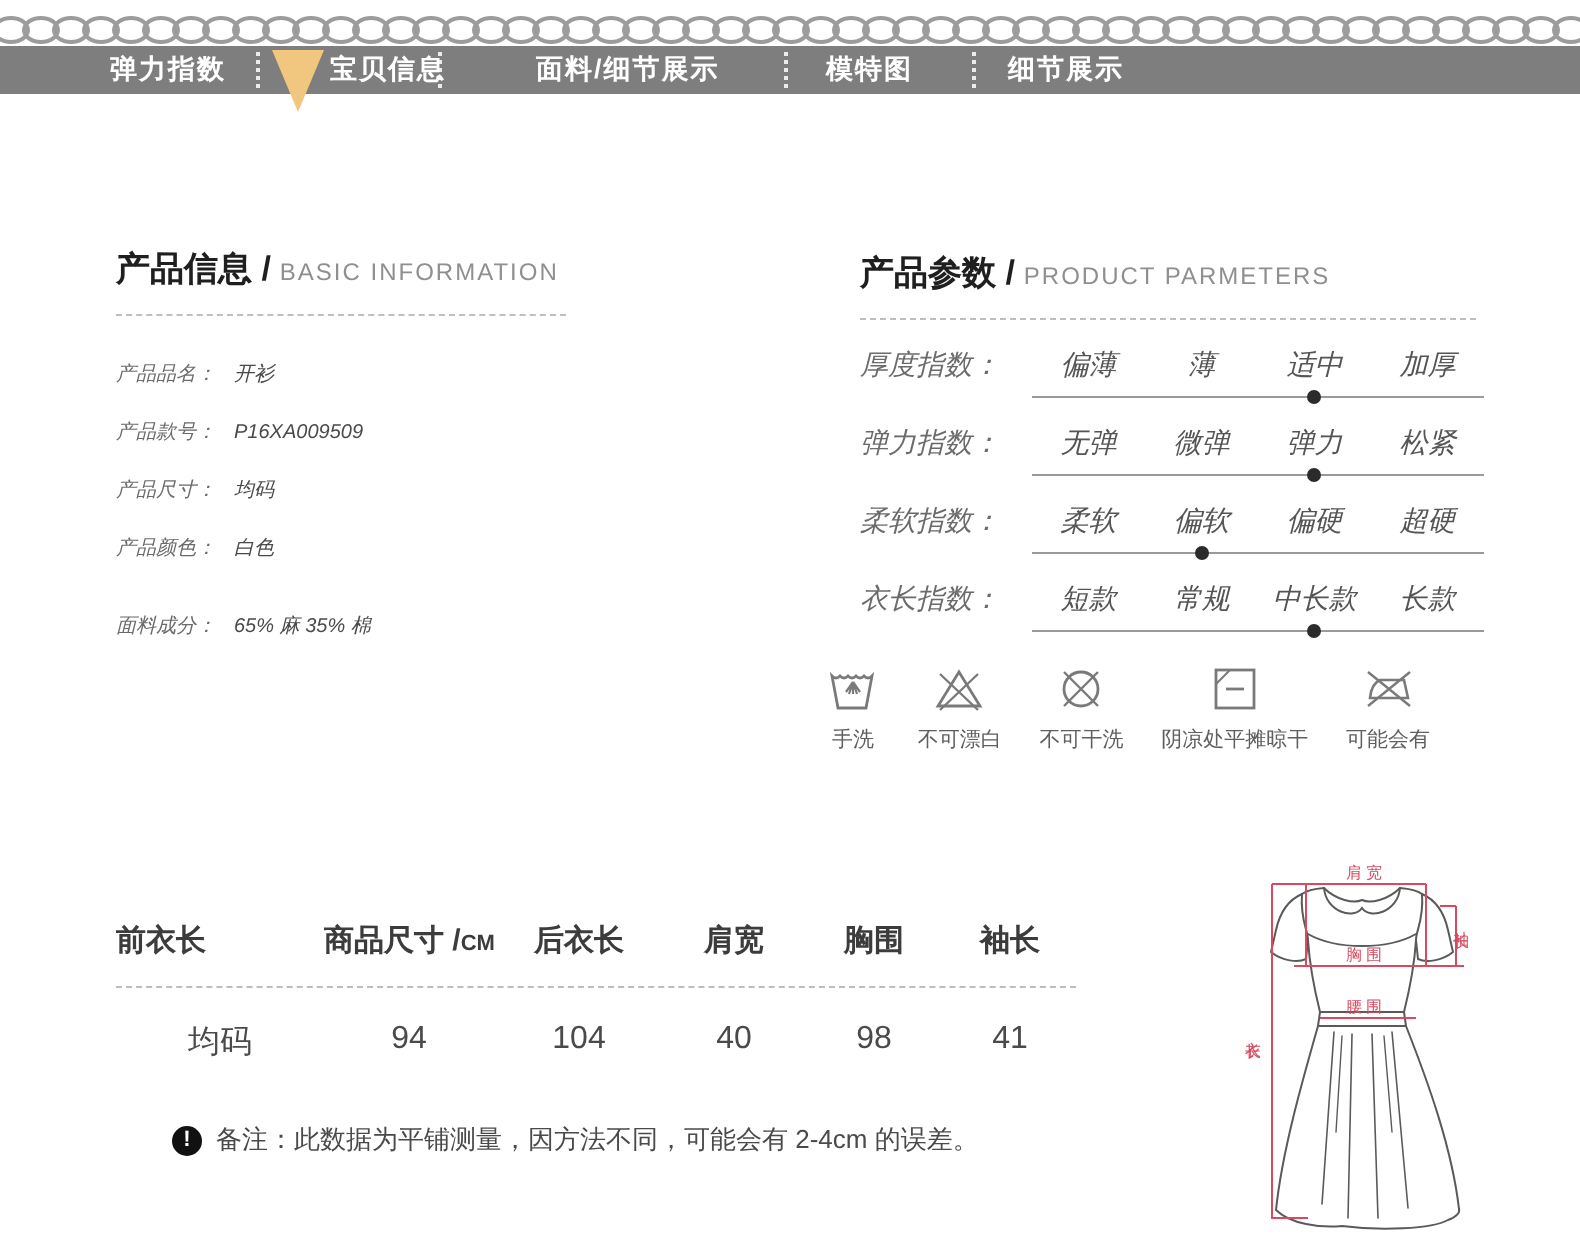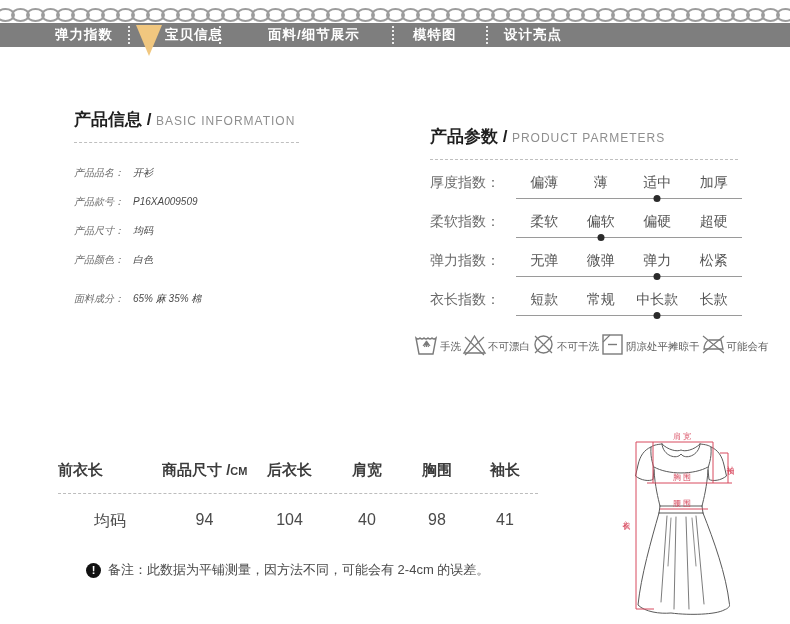--- a/index.html
+++ b/index.html
@@ -23,31 +23,31 @@
   .sec-title{font-size:17px;font-weight:bold;color:#1f1f1f;}
   .sec-sub{font-size:12px;color:#8f8f8f;letter-spacing:1px;}
   .sec-underline{border-bottom:1px dashed #bfbfbf;margin-top:11px;}
   
   .info-rows{margin-top:15px;}
   .info-row{height:29px;line-height:29px;font-size:10px;white-space:nowrap;font-style:italic;}
   .info-row.gap{margin-top:10px;}
   .info-label{color:#6b6b6b;}
   .info-value{color:#4a4a4a;margin-left:9px;}
   
-  .scales{margin-top:13px;}
+  .scales{margin-top:13px;font-style:italic;}
   .scale-row{display:flex;height:39px;align-items:flex-start;}
   .scale-label{flex:none;width:86px;font-size:14px;color:#6b6b6b;line-height:18px;}
   .scale-options{flex:1;position:relative;height:30px;}
   .scale-opts-inner{display:flex;}
   .scale-opt{flex:1;text-align:center;font-size:14px;color:#555;line-height:18px;white-space:nowrap;}
   .scale-line{position:absolute;left:0;right:0;top:25px;border-top:1px solid #9a9a9a;}
   .scale-dot{position:absolute;top:-4px;width:7px;height:7px;border-radius:50%;background:#2b2b2b;transform:translateX(-50%);}
   
   .care-row{position:absolute;left:413px;top:331px;width:302px;display:flex;justify-content:space-between;}
-  .care-item{display:flex;flex-direction:row;align-items:center;}
+  .care-item{display:flex;flex-direction:column;align-items:center;}
   .care-item svg{display:block;}
   .care-label{margin-top:5px;font-size:10.5px;color:#5f5f5f;white-space:nowrap;}
   
   .size-table{position:absolute;left:58px;top:461px;width:480px;}
   .tbl-row{display:grid;grid-template-columns:104px 85px 85px 70px 70px 66px;}
   .tbl-head .cell{font-size:15px;font-weight:bold;color:#3c3c3c;text-align:center;padding-bottom:13px;white-space:nowrap;}
   .tbl-head .cell:first-child{text-align:left;}
   .cm-unit{font-size:11px;font-weight:bold;color:#3c3c3c;}
   .tbl-divider{border-top:1px dashed #bdbdbd;}
   .tbl-body .cell{font-size:16px;color:#4a4a4a;text-align:center;padding-top:17px;}
@@ -122,24 +122,24 @@
 <div class="navbar">
   <div class="nav-marker"></div>
   <div class="nav-tab" style="left:55px">弹力指数</div>
   <div class="nav-sep" style="left:128px"></div>
   <div class="nav-tab" style="left:165px">宝贝信息</div>
   <div class="nav-sep" style="left:219px"></div>
   <div class="nav-tab" style="left:268px">面料/细节展示</div>
   <div class="nav-sep" style="left:392px"></div>
   <div class="nav-tab" style="left:413px">模特图</div>
   <div class="nav-sep" style="left:486px"></div>
-  <div class="nav-tab" style="left:504px">设计亮点</div>
-</div>
-
-<div class="section" style="left:58px;top:108px;width:305px;margin-left:16px;">
+  <div class="nav-tab" style="left:504px">细节展示</div>
+</div>
+
+<div class="section" style="left:58px;top:123px;width:305px;">
   <div class="sec-head">
     <span class="sec-title">产品信息 /</span>
     <span class="sec-sub">BASIC INFORMATION</span>
   </div>
   <div class="sec-underline" style="width:225px"></div>
   <div class="info-rows">
     <div class="info-row">
       <span class="info-label">产品品名：</span><span class="info-value">开衫</span>
     </div>
     <div class="info-row">
@@ -174,45 +174,45 @@
           <span class="scale-opt">适中</span>
           <span class="scale-opt">加厚</span>
         </div>
         <div class="scale-line">
             <i class="scale-dot" style="left: 62.5%;"></i>
           </div>
       </div>
     </div>
 
     <div class="scale-row">
+      <span class="scale-label">弹力指数：</span>
+      <div class="scale-options">
+        <div class="scale-opts-inner">
+          <span class="scale-opt">无弹</span>
+          <span class="scale-opt">微弹</span>
+          <span class="scale-opt">弹力</span>
+          <span class="scale-opt">松紧</span>
+        </div>
+        <div class="scale-line">
+            <i class="scale-dot" style="left: 62.5%;"></i>
+          </div>
+      </div>
+    </div>
+
+    <div class="scale-row">
       <span class="scale-label">柔软指数：</span>
       <div class="scale-options">
         <div class="scale-opts-inner">
           <span class="scale-opt">柔软</span>
           <span class="scale-opt">偏软</span>
           <span class="scale-opt">偏硬</span>
           <span class="scale-opt">超硬</span>
         </div>
         <div class="scale-line">
             <i class="scale-dot" style="left: 37.5%;"></i>
-          </div>
-      </div>
-    </div>
-
-    <div class="scale-row">
-      <span class="scale-label">弹力指数：</span>
-      <div class="scale-options">
-        <div class="scale-opts-inner">
-          <span class="scale-opt">无弹</span>
-          <span class="scale-opt">微弹</span>
-          <span class="scale-opt">弹力</span>
-          <span class="scale-opt">松紧</span>
-        </div>
-        <div class="scale-line">
-            <i class="scale-dot" style="left: 62.5%;"></i>
           </div>
       </div>
     </div>
 
     <div class="scale-row">
       <span class="scale-label">衣长指数：</span>
       <div class="scale-options">
         <div class="scale-opts-inner">
           <span class="scale-opt">短款</span>
           <span class="scale-opt">常规</span>

